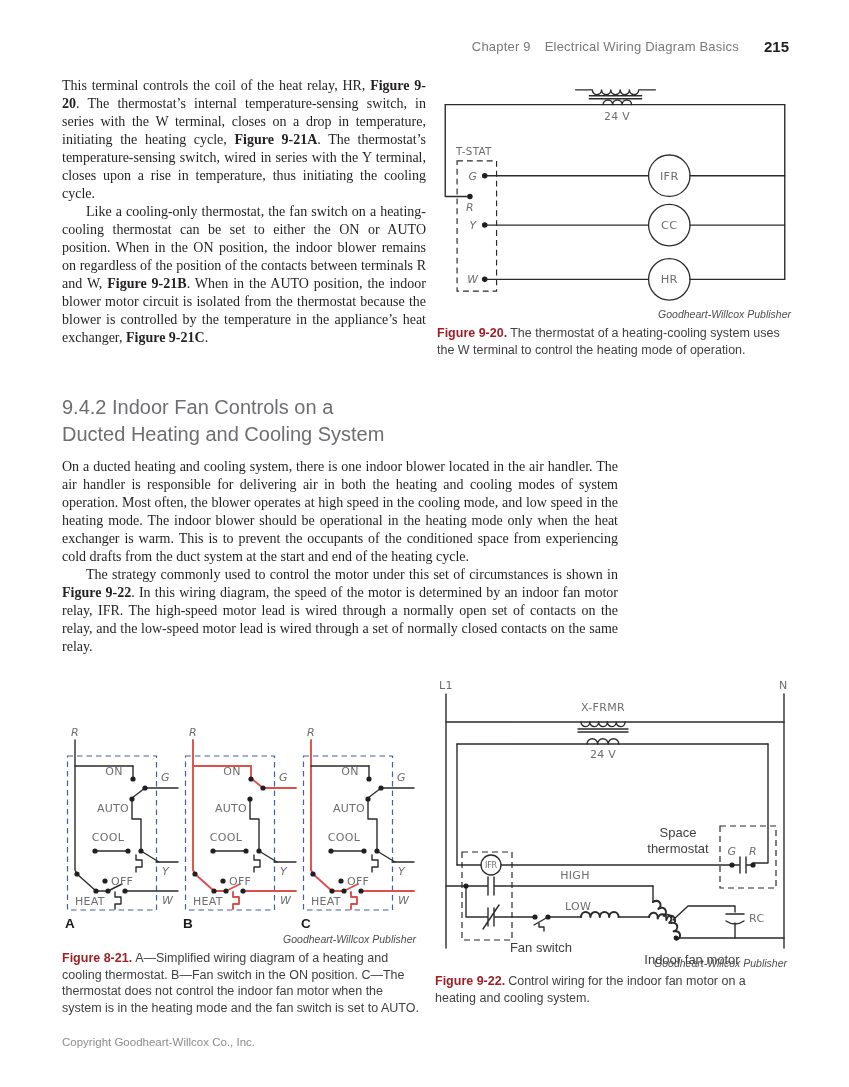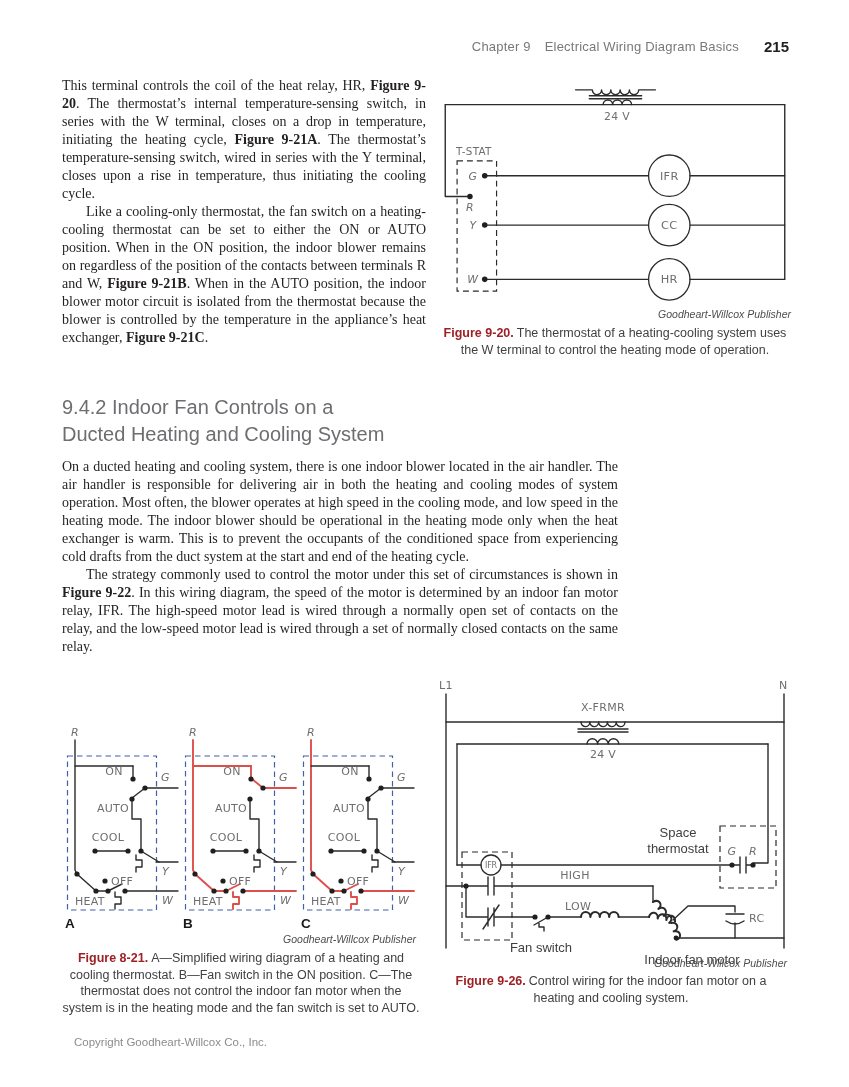--- a/index.html
+++ b/index.html
@@ -25,23 +25,23 @@
   .serif p.ind{text-indent:24px;}
   .serif .b{font-weight:bold;}
   .intro{position:absolute;left:62px;top:77px;width:364px;}
   .sechead{position:absolute;left:62px;top:394px;font-size:20px;line-height:27px;color:#6d6e71;}
   .secbody{position:absolute;left:62px;top:458px;width:556px;}
   
   .fig20{position:absolute;left:437px;top:80px;width:356px;}
   .fig21{position:absolute;left:62px;top:722px;width:356px;}
   .fig22{position:absolute;left:435px;top:676px;width:368px;}
   .credit{font-size:10.5px;font-style:italic;color:#4d4d4f;text-align:right;margin:1px 2px 0 0;}
-  .cap{font-size:12.5px;line-height:16.5px;color:var(--capink);margin:5px 0 0 0;text-align:center;}
+  .cap{font-size:12.5px;line-height:16.5px;color:var(--capink);margin:5px 0 0 0;text-align:left;}
   .cap .cap-label{font-weight:bold;color:var(--figred);margin-right:3px;}
-  .footer{position:absolute;left:74px;top:1036px;font-size:11.5px;color:#8a8c8f;}
+  .footer{position:absolute;left:62px;top:1036px;font-size:11.5px;color:#8a8c8f;}
   
   svg{display:block;}
   .wire{stroke:var(--ink);stroke-width:1.4;fill:none;stroke-linecap:round;stroke-linejoin:round;}
   .thick{stroke-width:2.1;}
   .nd{fill:#1f1f1f;stroke:none;}
   .blackdash{fill:none;stroke:#2b2b2b;stroke-width:1.2;stroke-dasharray:6 4;}
   .bluebox{fill:none;stroke:var(--blue);stroke-width:1.2;stroke-dasharray:5.5 4;}
   .coilcirc{fill:none;stroke:var(--ink);stroke-width:1.3;}
   .hand{font-family:"DejaVu Sans",sans-serif;font-size:11px;fill:var(--graylab);letter-spacing:.3px;}
   .handsm{font-family:"DejaVu Sans",sans-serif;font-size:8px;fill:var(--graylab);letter-spacing:-.2px;}
@@ -308,18 +308,18 @@
       <text class="hand handi" x="297" y="179" text-anchor="middle">G</text>
       <text class="hand handi" x="318" y="179" text-anchor="middle">R</text>
       <text class="handsm" x="56" y="192" text-anchor="middle">IFR</text>
       <text class="hand" x="140" y="203" text-anchor="middle">HIGH</text>
       <text class="hand" x="143" y="234" text-anchor="middle">LOW</text>
       <text class="hand" x="314" y="246">RC</text>
       <text class="dlabel" x="106" y="276" text-anchor="middle">Fan switch</text>
       <text class="dlabel" x="257" y="288" text-anchor="middle">Indoor fan motor</text>
       <text class="credit-sv" x="352" y="291" text-anchor="end">Goodheart-Willcox Publisher</text>
     </svg>
-    <p class="cap" style="width:352px"><span class="cap-label">Figure 9-26.</span><span>Control wiring for the indoor fan motor on a heating and cooling system.</span></p>
+    <p class="cap" style="width:352px"><span class="cap-label">Figure 9-22.</span><span>Control wiring for the indoor fan motor on a heating and cooling system.</span></p>
   </div>
 
   <div class="footer">Copyright Goodheart-Willcox Co., Inc.</div>
 
 </div>
 
 </body></html>

